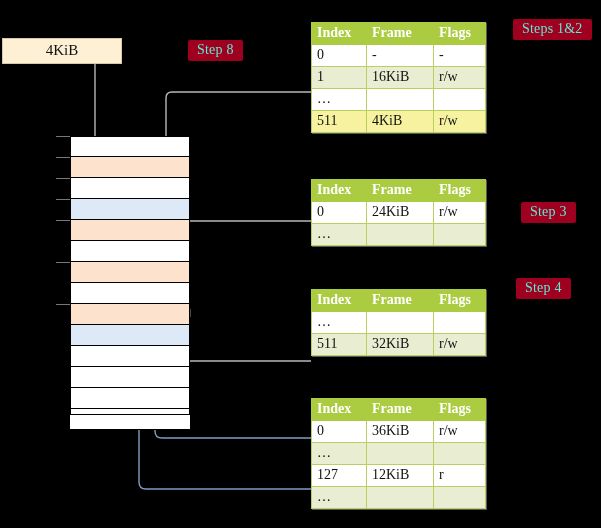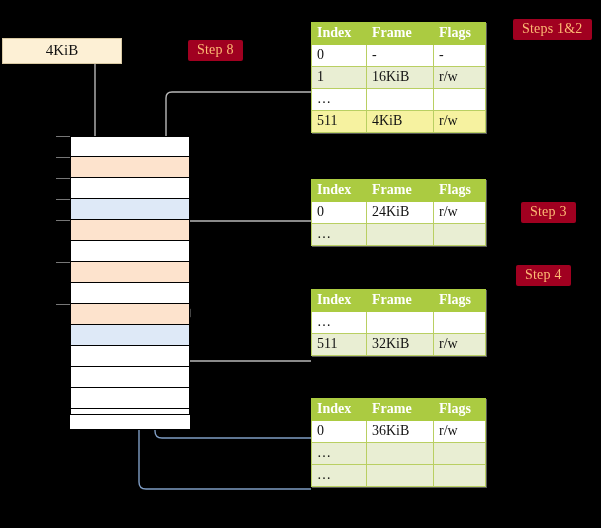--- a/index.html
+++ b/index.html
@@ -6,21 +6,21 @@
   body{
     width:601px;height:528px;position:relative;overflow:hidden;
     font-family:"Liberation Serif", serif;
   }
   .stage{position:absolute;left:0;top:0;width:601px;height:528px;}
 
   
   .badge{
     position:absolute;
     background:#a00020;
-    color:#fdba74;
+    color:#5eead4;
     font-family:"Liberation Serif", serif;
     font-size:14px;
     line-height:18px;
     text-align:center;
     padding:1px 9px 2px 9px;
     border-radius:2px;
     white-space:nowrap;
     box-shadow:0 1px 0 rgba(0,0,0,.6);
     letter-spacing:.2px;
   }
@@ -127,21 +127,21 @@
   <div class="kib-box" style="left:2px;top:38px;width:118px;height:24px;">
     <span>4KiB</span>
   </div>
 
   <div class="badge" style="left:188px;top:40px;">Step 8</div>
 
   <div class="badge" style="left:513px;top:19px;">Steps 1&amp;2</div>
 
   <div class="badge" style="left:521px;top:158px;margin-top:44px;">Step 3</div>
 
-  <div class="badge" style="left:516px;top:265px;">Step 4</div>
+  <div class="badge" style="left:516px;top:278px;">Step 4</div>
 
   <div class="memcol">
     <div id="memrows">
         <div class="memrow white" style="top: 0px;">
           <div class="tick" style="top: 0px;"></div>
         </div>
         <div class="memrow orange" style="top: 21px;">
           <div class="tick" style="top: 0px;"></div>
         </div>
         <div class="memrow white" style="top: 42px;">
@@ -258,20 +258,25 @@
         <tr class="plain">
           <td class="c-index">0</td>
           <td class="c-frame">36KiB</td>
           <td class="c-flags">r/w</td>
         </tr>
         <tr class="alt">
           <td class="c-index">…</td>
           <td class="c-frame"></td>
           <td class="c-flags"></td>
         </tr>
+        <tr class="plain">
+          <td class="c-index">127</td>
+          <td class="c-frame">12KiB</td>
+          <td class="c-flags">r</td>
+        </tr>
         <tr class="alt">
           <td class="c-index">…</td>
           <td class="c-frame"></td>
           <td class="c-flags"></td>
         </tr>
       </tbody>
   </table>
 
 </div>
 

